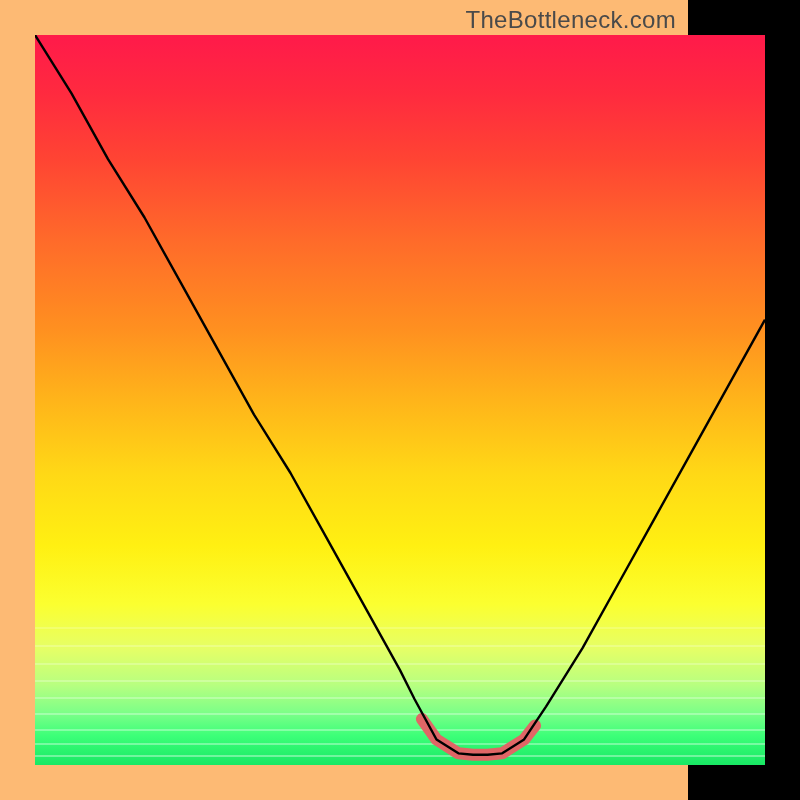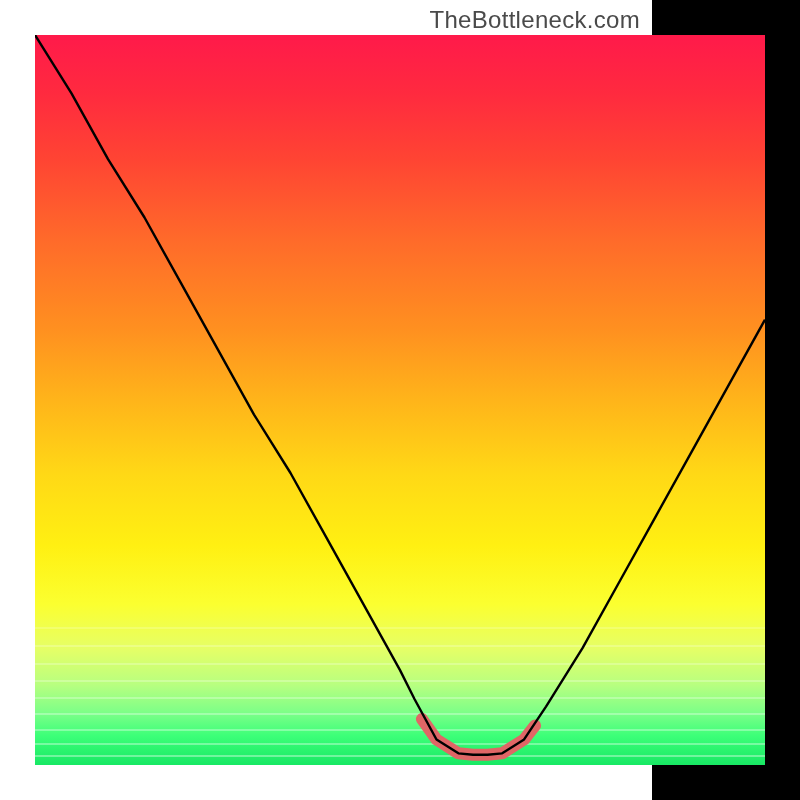--- a/index.html
+++ b/index.html
@@ -8,21 +8,22 @@
     width: 800px;
     height: 800px;
     background: #000;
     font-family: Arial, Helvetica, sans-serif;
     overflow: hidden;
   }
   .frame {
     position: relative;
     width: 652px;
     height: 800px;
-    background: #ffffff;
+    background: #fdba74;
+    padding-left: 36px;
   }
   .watermark {
     position: absolute;
     top: 6px;
     right: 12px;
     color: #4a4a4a;
     font-size: 24px;
     font-weight: 500;
     letter-spacing: 0.3px;
     z-index: 50;

